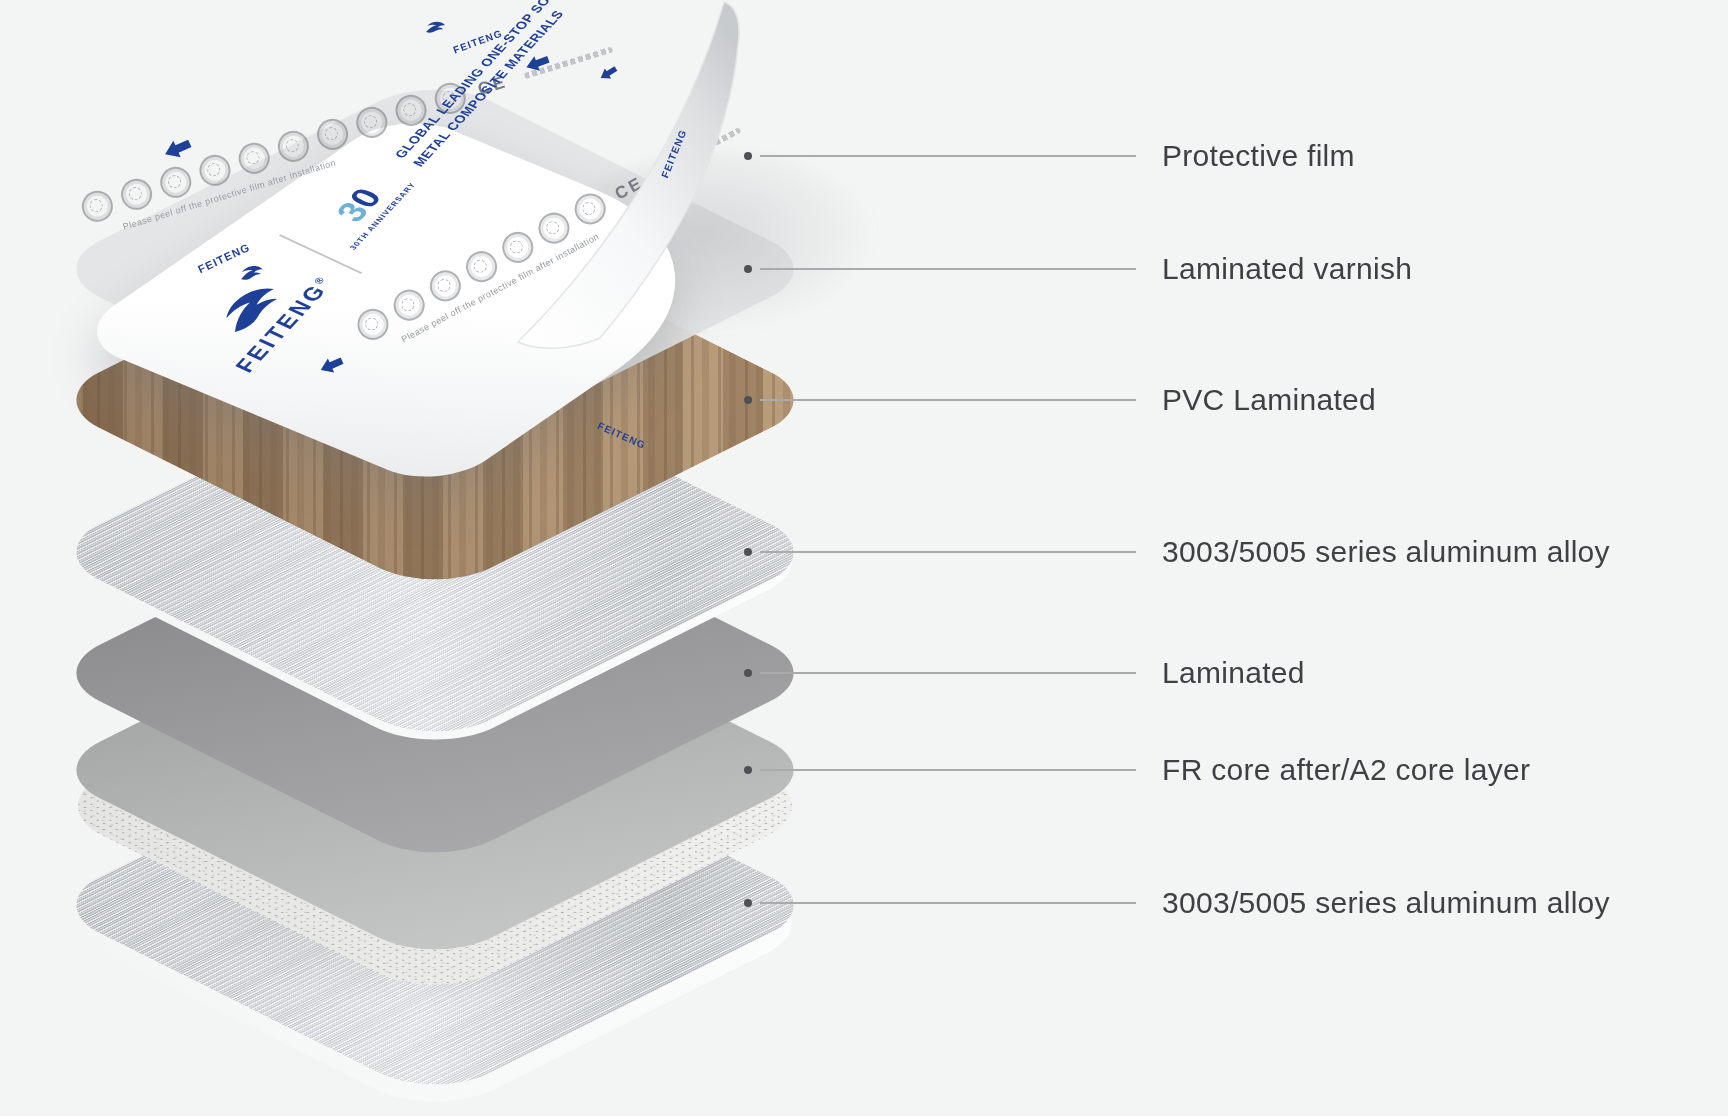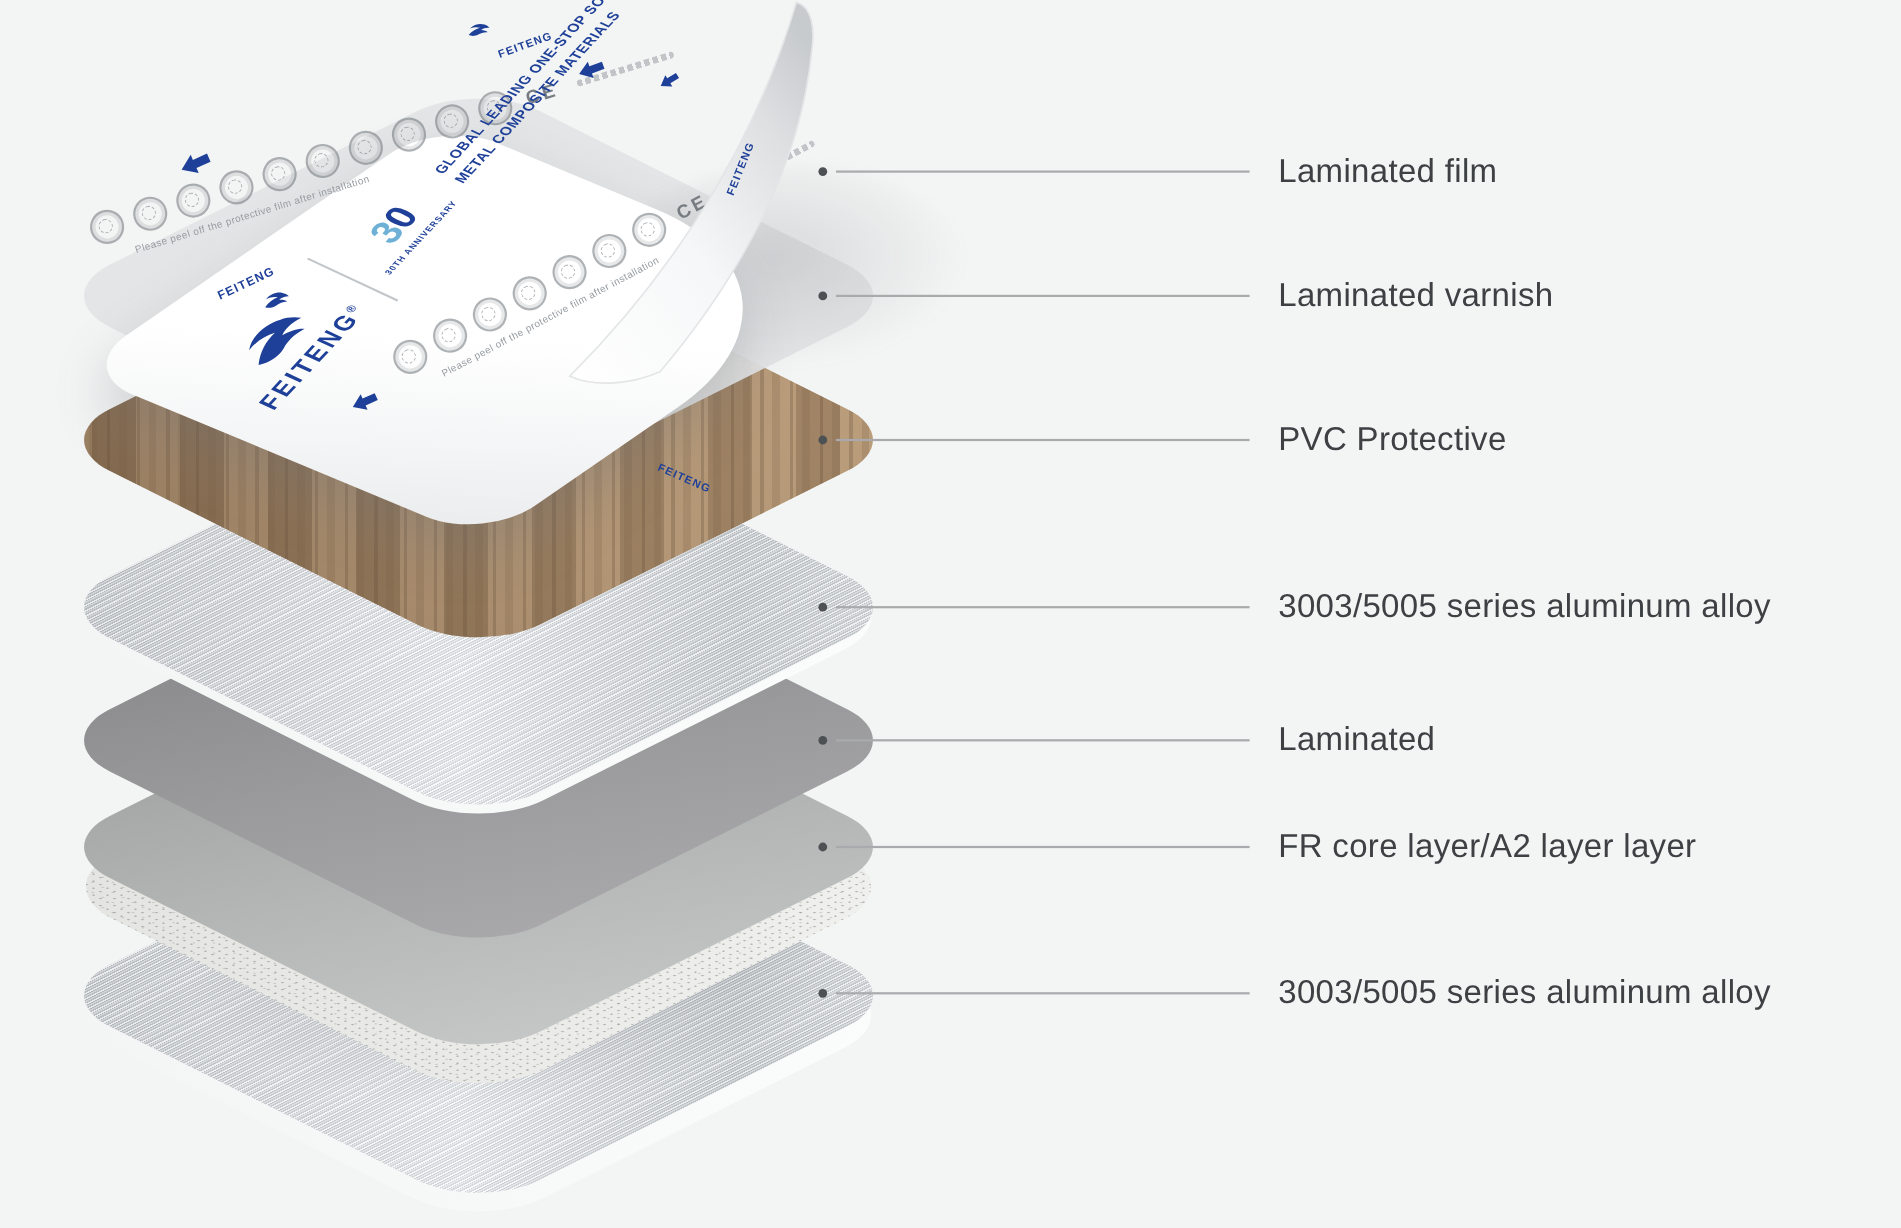--- a/index.html
+++ b/index.html
@@ -214,46 +214,46 @@
   <svg class="minilogo" style="left:424px;top:20px;transform:rotate(-18deg);" width="22" height="14" viewBox="0 0 70 44">
     <path fill="#1f4099" d="M3 28 C16 20 30 17 41 18 C34 13 24 10 13 11 C27 3 45 5 56 13 C61 16 65 21 67 27 C58 23 49 23 42 25 C50 28 56 32 58 37 C48 33 38 33 30 35 C20 37 10 34 3 28 Z"></path>
   </svg>
   <svg class="minilogo" style="left:238px;top:264px;transform:rotate(-24deg);" width="26" height="17" viewBox="0 0 70 44">
     <path fill="#1f4099" d="M3 28 C16 20 30 17 41 18 C34 13 24 10 13 11 C27 3 45 5 56 13 C61 16 65 21 67 27 C58 23 49 23 42 25 C50 28 56 32 58 37 C48 33 38 33 30 35 C20 37 10 34 3 28 Z"></path>
   </svg>
 
   <div class="callout" style="top:139px;">
     <span class="dot"></span>
     <span class="lead"></span>
-    <span class="clabel">Laminated film</span>
+    <span class="clabel">Protective film</span>
   </div>
   <div class="callout" style="top:252px;">
     <span class="dot"></span>
     <span class="lead"></span>
     <span class="clabel">Laminated varnish</span>
   </div>
   <div class="callout" style="top:383px;">
     <span class="dot"></span>
     <span class="lead"></span>
-    <span class="clabel">PVC Protective</span>
+    <span class="clabel">PVC Laminated</span>
   </div>
   <div class="callout" style="top:535px;">
     <span class="dot"></span>
     <span class="lead"></span>
     <span class="clabel">3003/5005 series aluminum alloy</span>
   </div>
   <div class="callout" style="top:656px;">
     <span class="dot"></span>
     <span class="lead"></span>
     <span class="clabel">Laminated</span>
   </div>
   <div class="callout" style="top:753px;">
     <span class="dot"></span>
     <span class="lead"></span>
-    <span class="clabel">FR core layer/A2 layer layer</span>
+    <span class="clabel">FR core after/A2 core layer</span>
   </div>
   <div class="callout" style="top:886px;">
     <span class="dot"></span>
     <span class="lead"></span>
     <span class="clabel">3003/5005 series aluminum alloy</span>
   </div>
 
 </div>
 
 </body></html>

